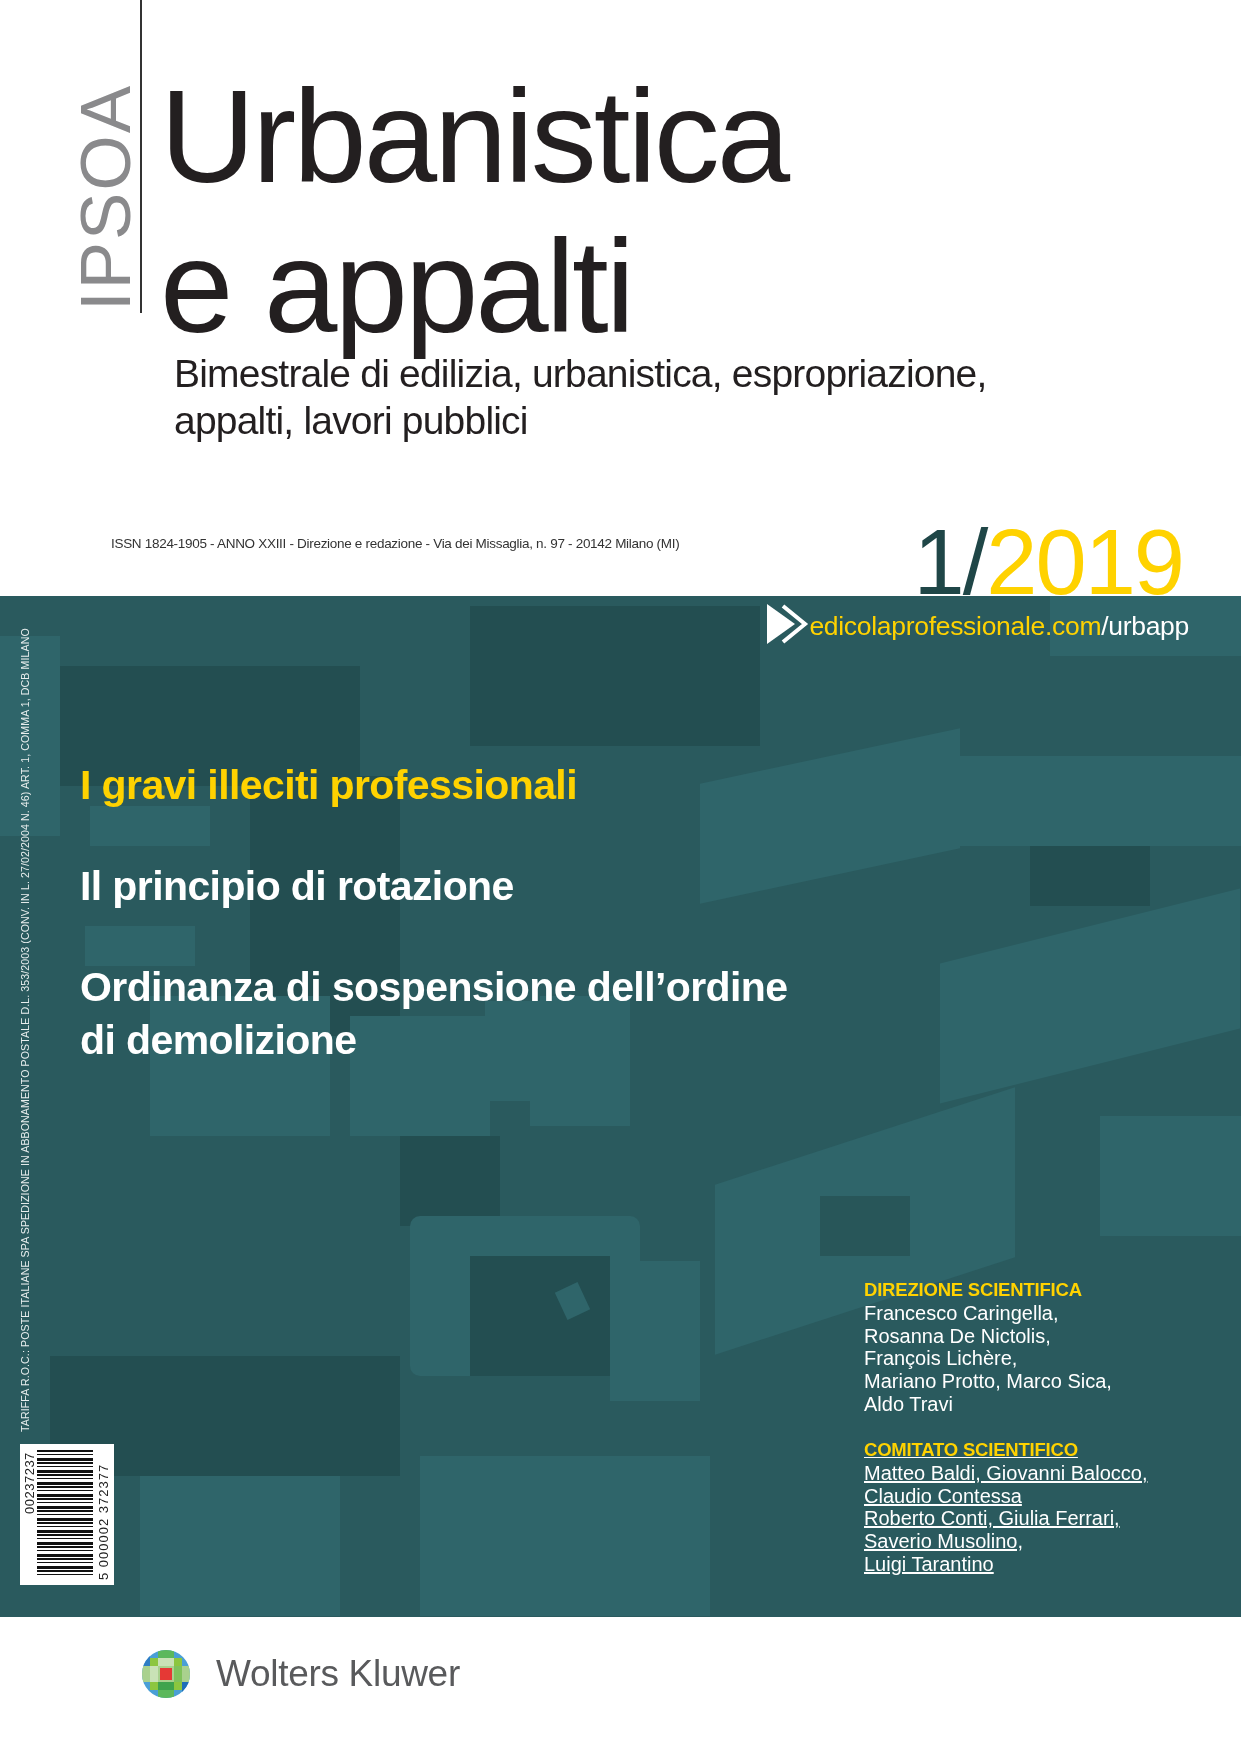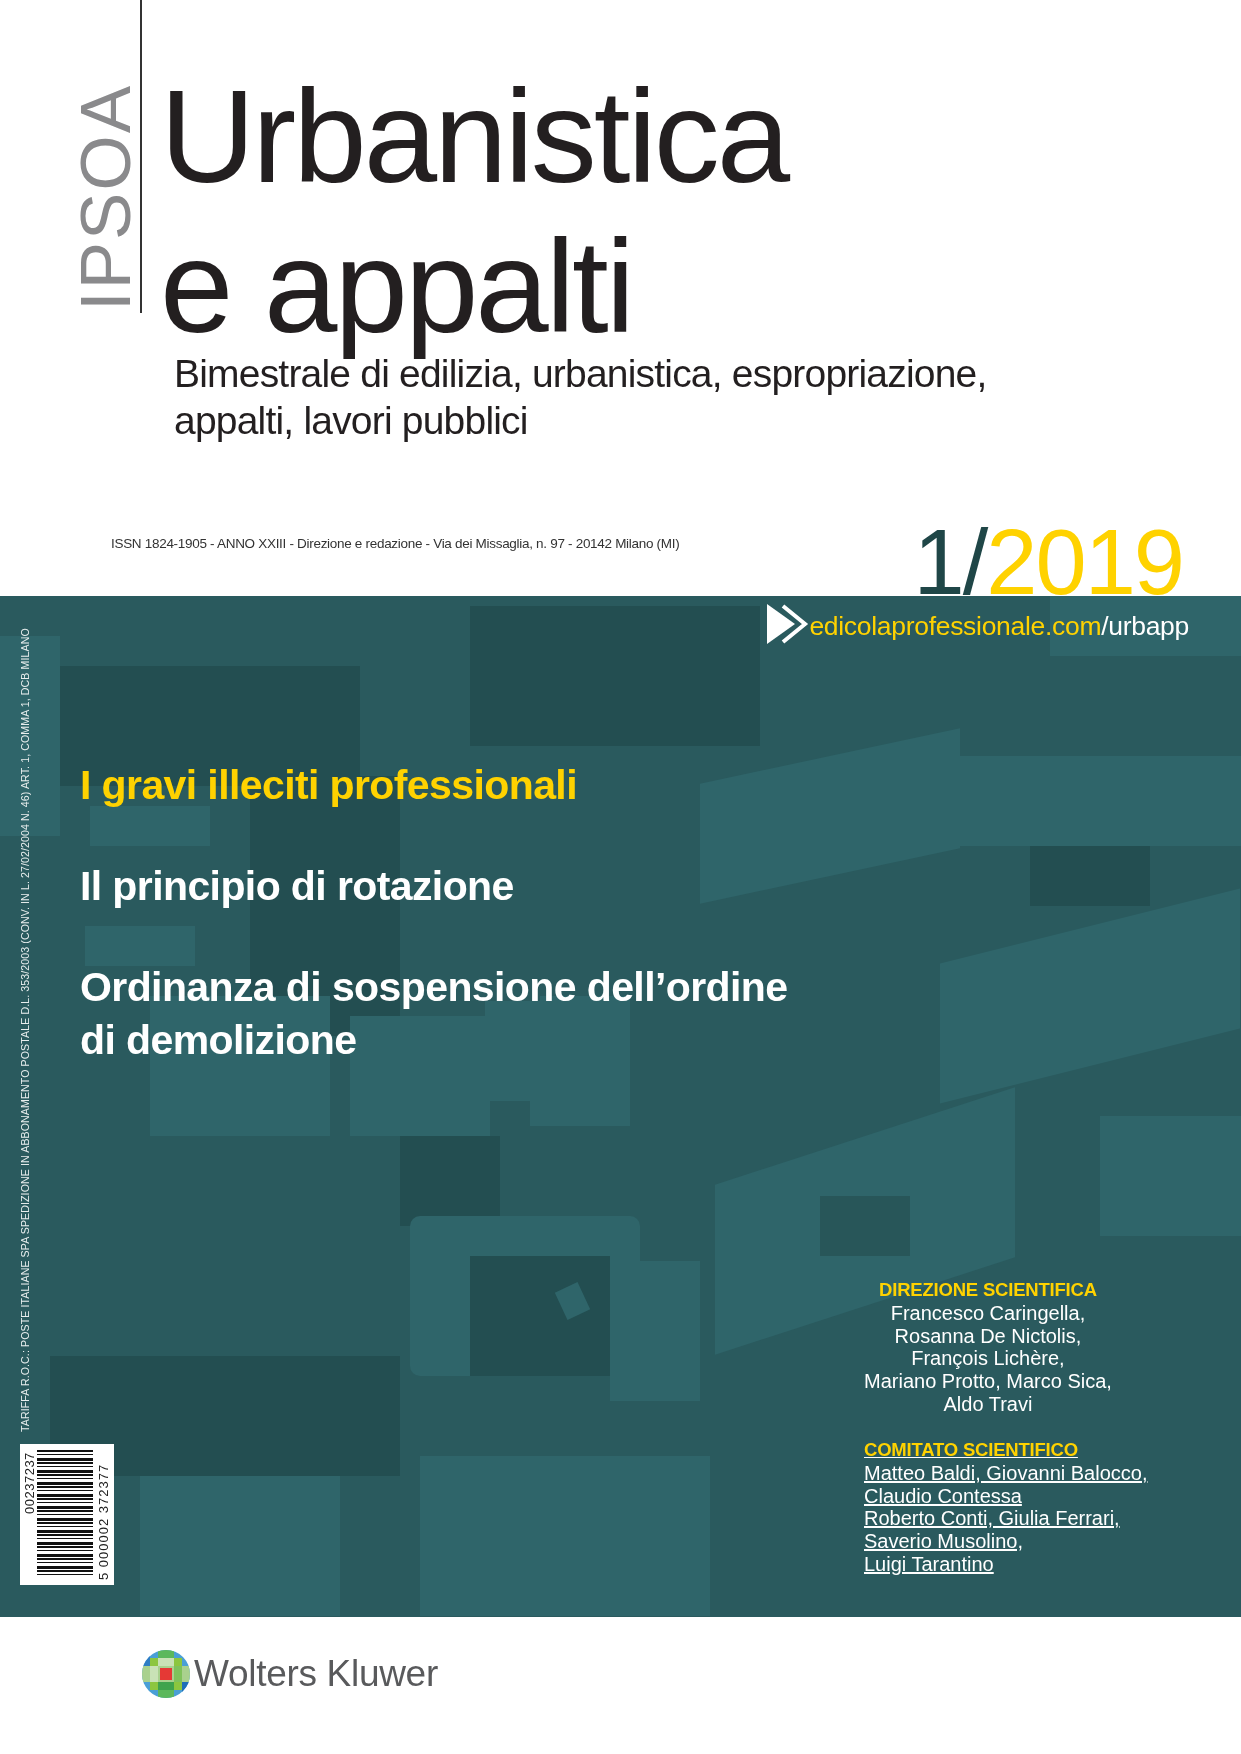--- a/index.html
+++ b/index.html
@@ -74,25 +74,25 @@
     position: absolute; left: 2px; top: 70px; transform-origin: 0 0; transform: rotate(-90deg);
     font-size: 13px; color: #222; white-space: nowrap; letter-spacing: 0.5px;
   }
   .barcode .code2 {
     position: absolute; left: 76px; top: 136px; transform-origin: 0 0; transform: rotate(-90deg);
     font-size: 13px; color: #222; white-space: nowrap; letter-spacing: 1px;
   }
 
   .credits { left: 864px; font-size: 20px; line-height: 22.8px; color: #ffffff; white-space: nowrap; }
   .credits .head { color: #ffd200; font-weight: bold; font-size: 18.5px; letter-spacing: -0.2px; }
-  .c1 { top: 1279px; text-align: center; }
+  .c1 { top: 1279px; }
   .c2 { top: 1439px; text-decoration: underline; }
 
   
-  .logo { left: 142px; top: 1650px; display: flex; align-items: center; gap: 0; }
+  .logo { left: 142px; top: 1650px; display: flex; align-items: center; gap: 22px; }
   .globe { width: 48px; height: 48px; border-radius: 50%; overflow: hidden; position: relative; }
   .brand { font-size: 37px; color: #595a5c; letter-spacing: -0.3px; white-space: nowrap; margin-left: 4px; }
 </style>
 </head>
 <body>
 
 <div class="abs vline"></div>
 <div class="abs ipsoa">IPSOA</div>
 
 <div class="abs title">

